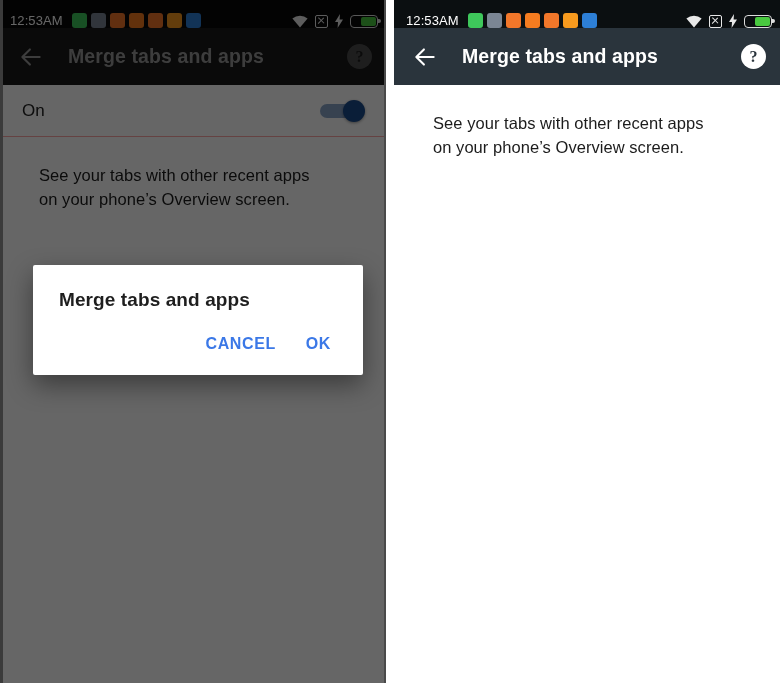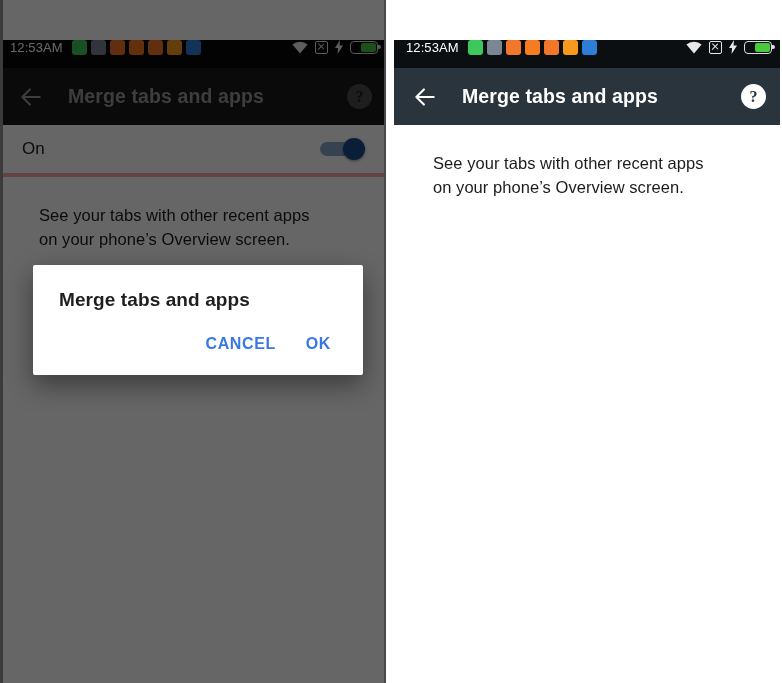--- a/index.html
+++ b/index.html
@@ -42,24 +42,23 @@
     background: #4a4a4a;
     z-index: 60;
   }
 
   
   .status-bar {
     position: relative;
     height: 28px;
     background: #080808;
     display: flex;
-    align-items: flex-start;
+    align-items: flex-end;
     padding: 0 8px 0 10px;
     color: #ffffff;
-    margin-top: 40px;
   }
   .panel-right .status-bar { background: #0b0f11; padding-left: 12px; }
   .status-clock {
     font-size: 13px;
     font-weight: 500;
     letter-spacing: .1px;
     color: #ffffff;
     white-space: nowrap;
   }
   .status-apps {
@@ -151,21 +150,21 @@
   .content {
     position: relative;
     height: calc(683px - 28px - 57px);
     background: #ffffff;
   }
   .switch-row {
     height: 52px;
     display: flex;
     align-items: center;
     padding: 0 20px 0 22px;
-    border-bottom: 4px solid #fca5a5;
+    border-bottom: 1px solid #fca5a5;
   }
   .switch-label {
     font-size: 17px;
     color: #212121;
     letter-spacing: .1px;
   }
   .switch {
     margin-left: auto;
     position: relative;
     width: 48px;

